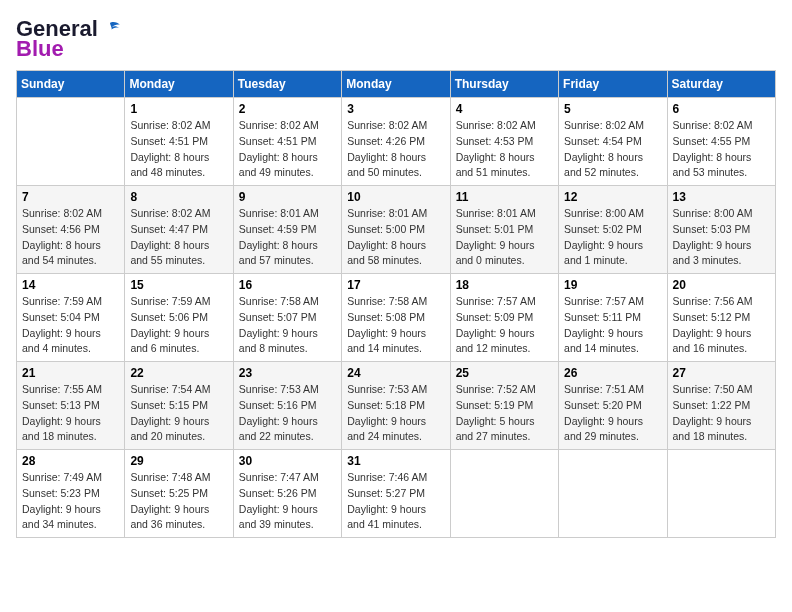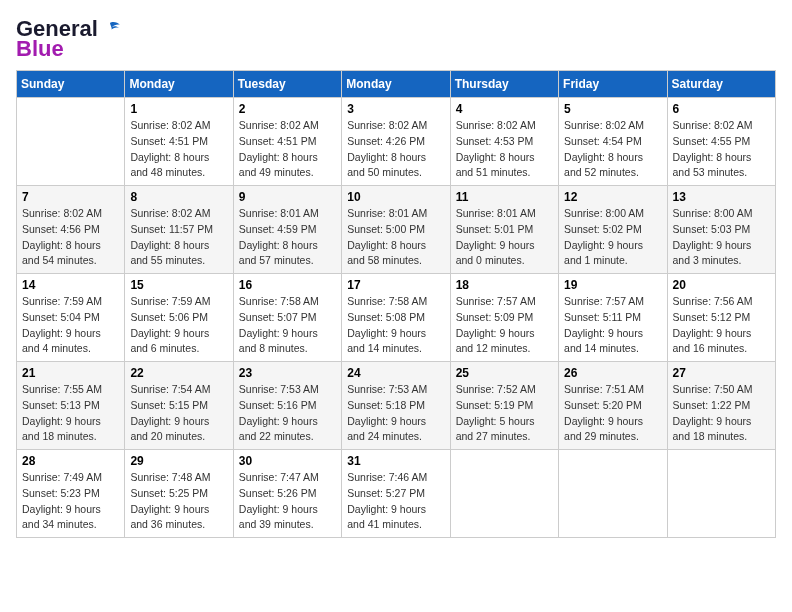--- a/index.html
+++ b/index.html
@@ -161,21 +161,21 @@
         <div class="day-info">
           <span>Sunrise: 8:02 AM</span><br>
           <span>Sunset: 4:56 PM</span><br>
           <span>Daylight: 8 hours and 54 minutes.</span>
         </div>
       </td>
         <td>
         <span class="day-num">8</span>
         <div class="day-info">
           <span>Sunrise: 8:02 AM</span><br>
-          <span>Sunset: 11:57 PM</span><br>
+          <span>Sunset: 4:47 PM</span><br>
           <span>Daylight: 8 hours and 55 minutes.</span>
         </div>
       </td>
         <td>
         <span class="day-num">9</span>
         <div class="day-info">
           <span>Sunrise: 8:01 AM</span><br>
           <span>Sunset: 4:59 PM</span><br>
           <span>Daylight: 8 hours and 57 minutes.</span>
         </div>

